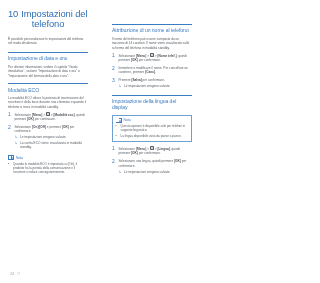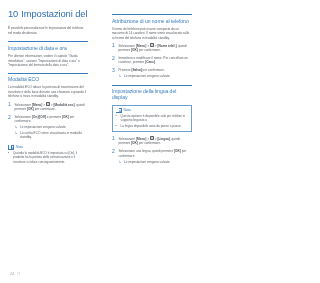--- a/index.html
+++ b/index.html
@@ -4,21 +4,21 @@
 <style>
   * { box-sizing: border-box; margin: 0; padding: 0; }
   html, body {
     width: 200px; height: 283px;
     background: #ffffff;
     font-family: "Liberation Sans", sans-serif;
     color: #4a4f55;
     overflow: hidden;
   }
   .page { position: relative; width: 200px; height: 283px; padding: 9px 8px 0 8px; }
-  .cols { display: flex; gap: 24px; }
+  .cols { display: flex; gap: 24px; align-items: flex-end; }
   .col { width: 88px; }
 
   
   .chapter { margin-bottom: 7px; }
   .chapter-line {
     color: #2f6fb5;
     font-size: 9.4px;
     line-height: 10.4px;
     font-weight: 400;
     text-align: center;
@@ -149,20 +149,21 @@
 
 <div class="page">
 
   <div class="cols">
 
     <div class="col" id="left-col">
       <div class="chapter">
         <div class="chapter-line first">
           <span class="chapter-num">10</span><span>Impostazioni del</span>
         </div>
+        <div class="chapter-line">telefono</div>
       </div>
       <div class="intro">È possibile personalizzare le impostazioni del telefono nel modo desiderato.</div>
     <div class="sec">
           <div class="sec-rule"></div>
           <div class="sec-title">Impostazione di data e ora</div>
         </div>
         <div class="para">Per ulteriori informazioni, vedere il capitolo "Guida introduttiva", sezione "Impostazione di data e ora" o "Impostazione del formato della data e ora".</div>
         <div class="sec">
           <div class="sec-rule"></div>
           <div class="sec-title">Modalità ECO</div>

